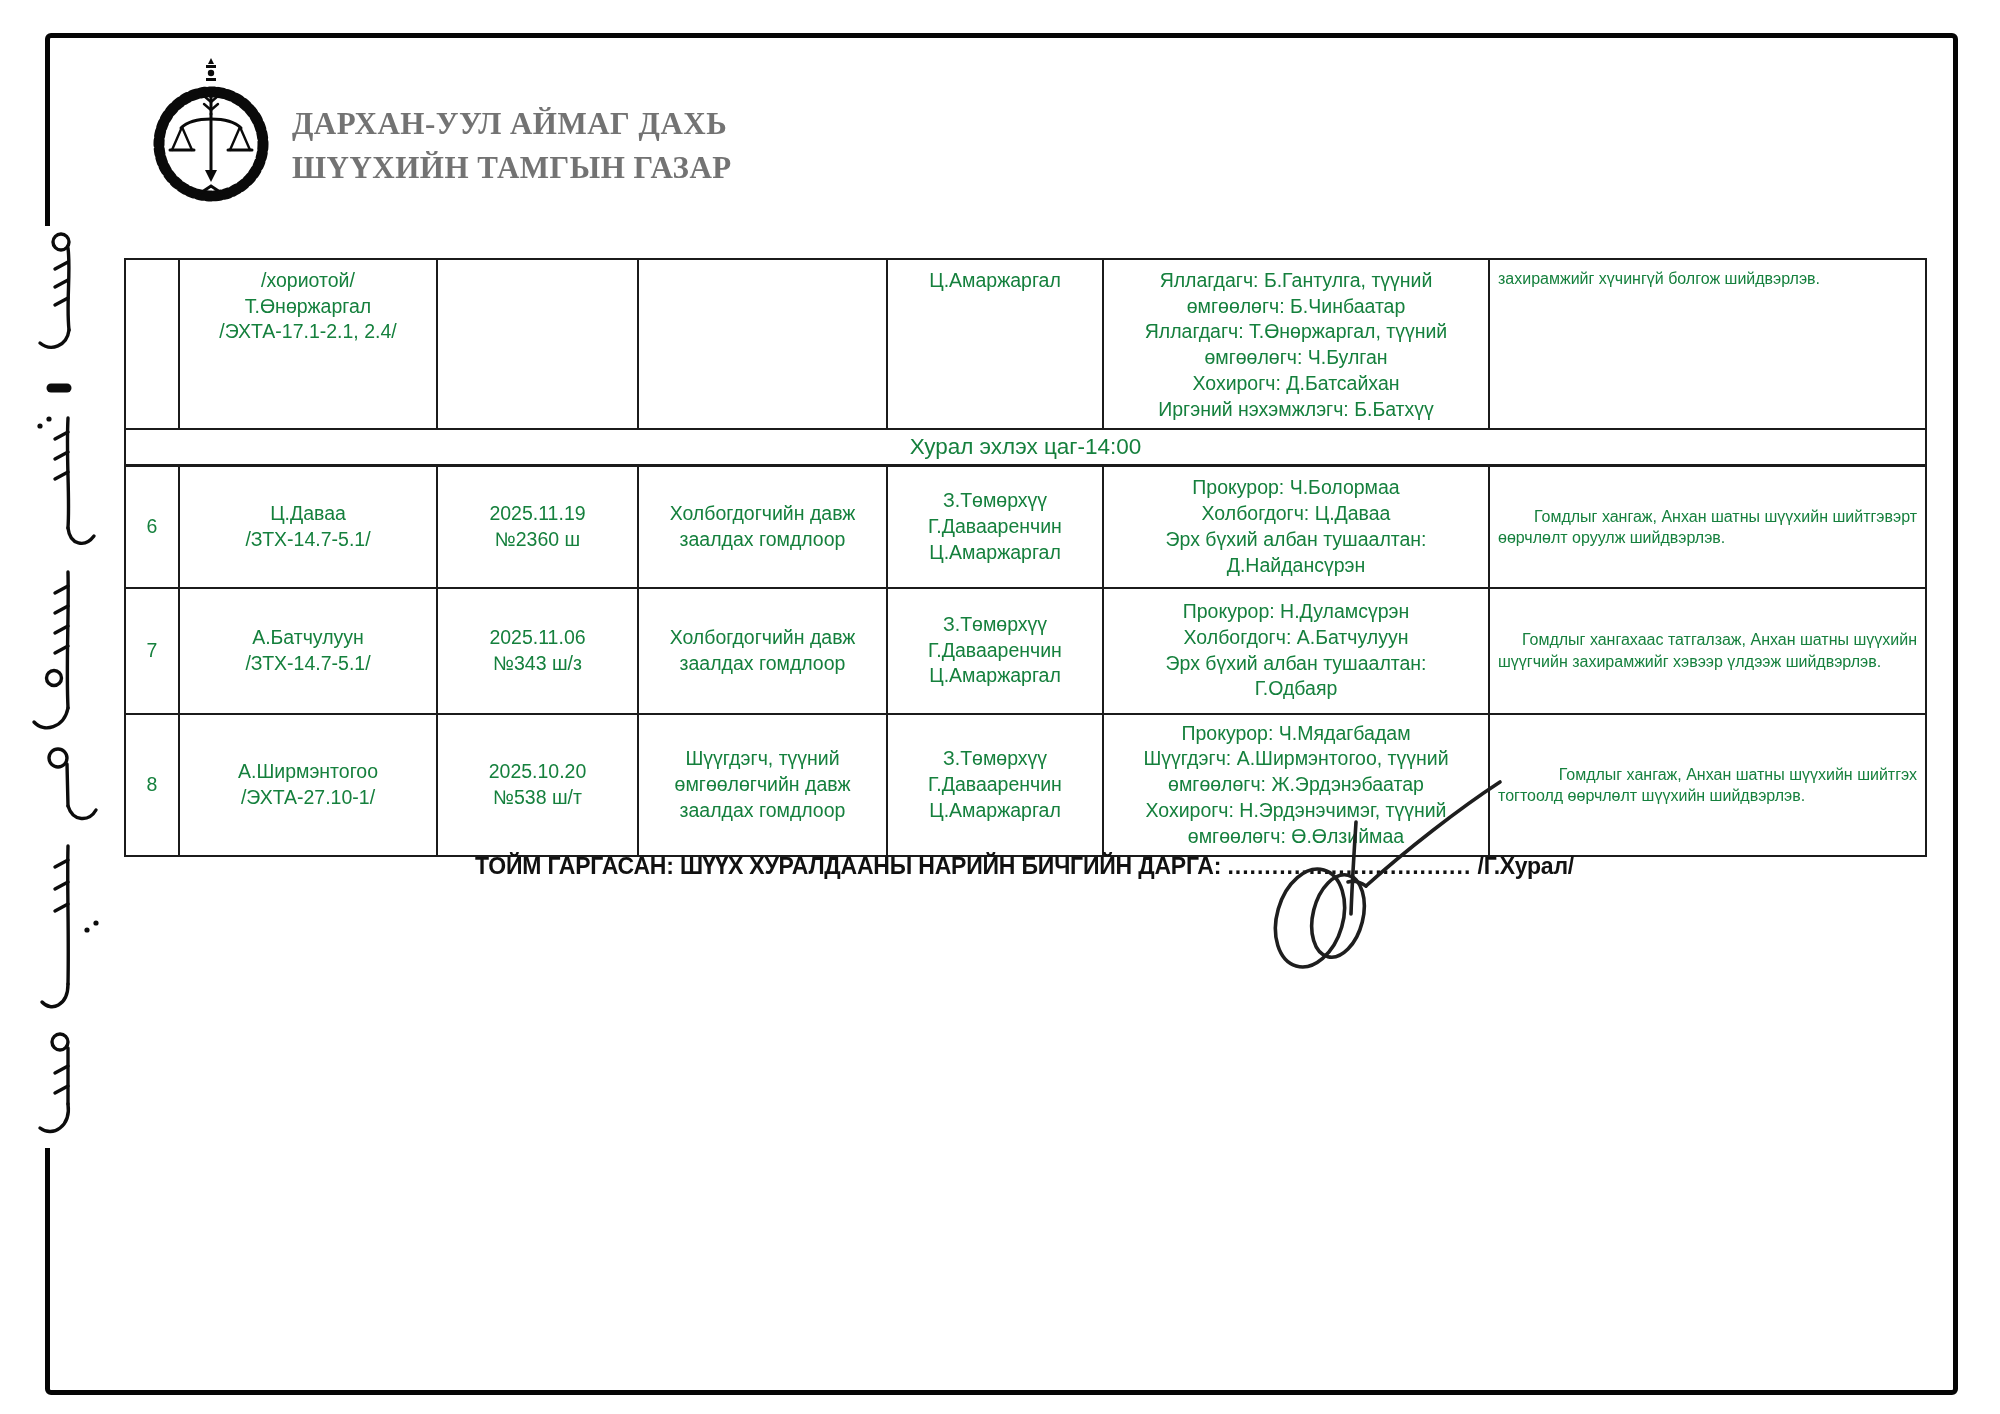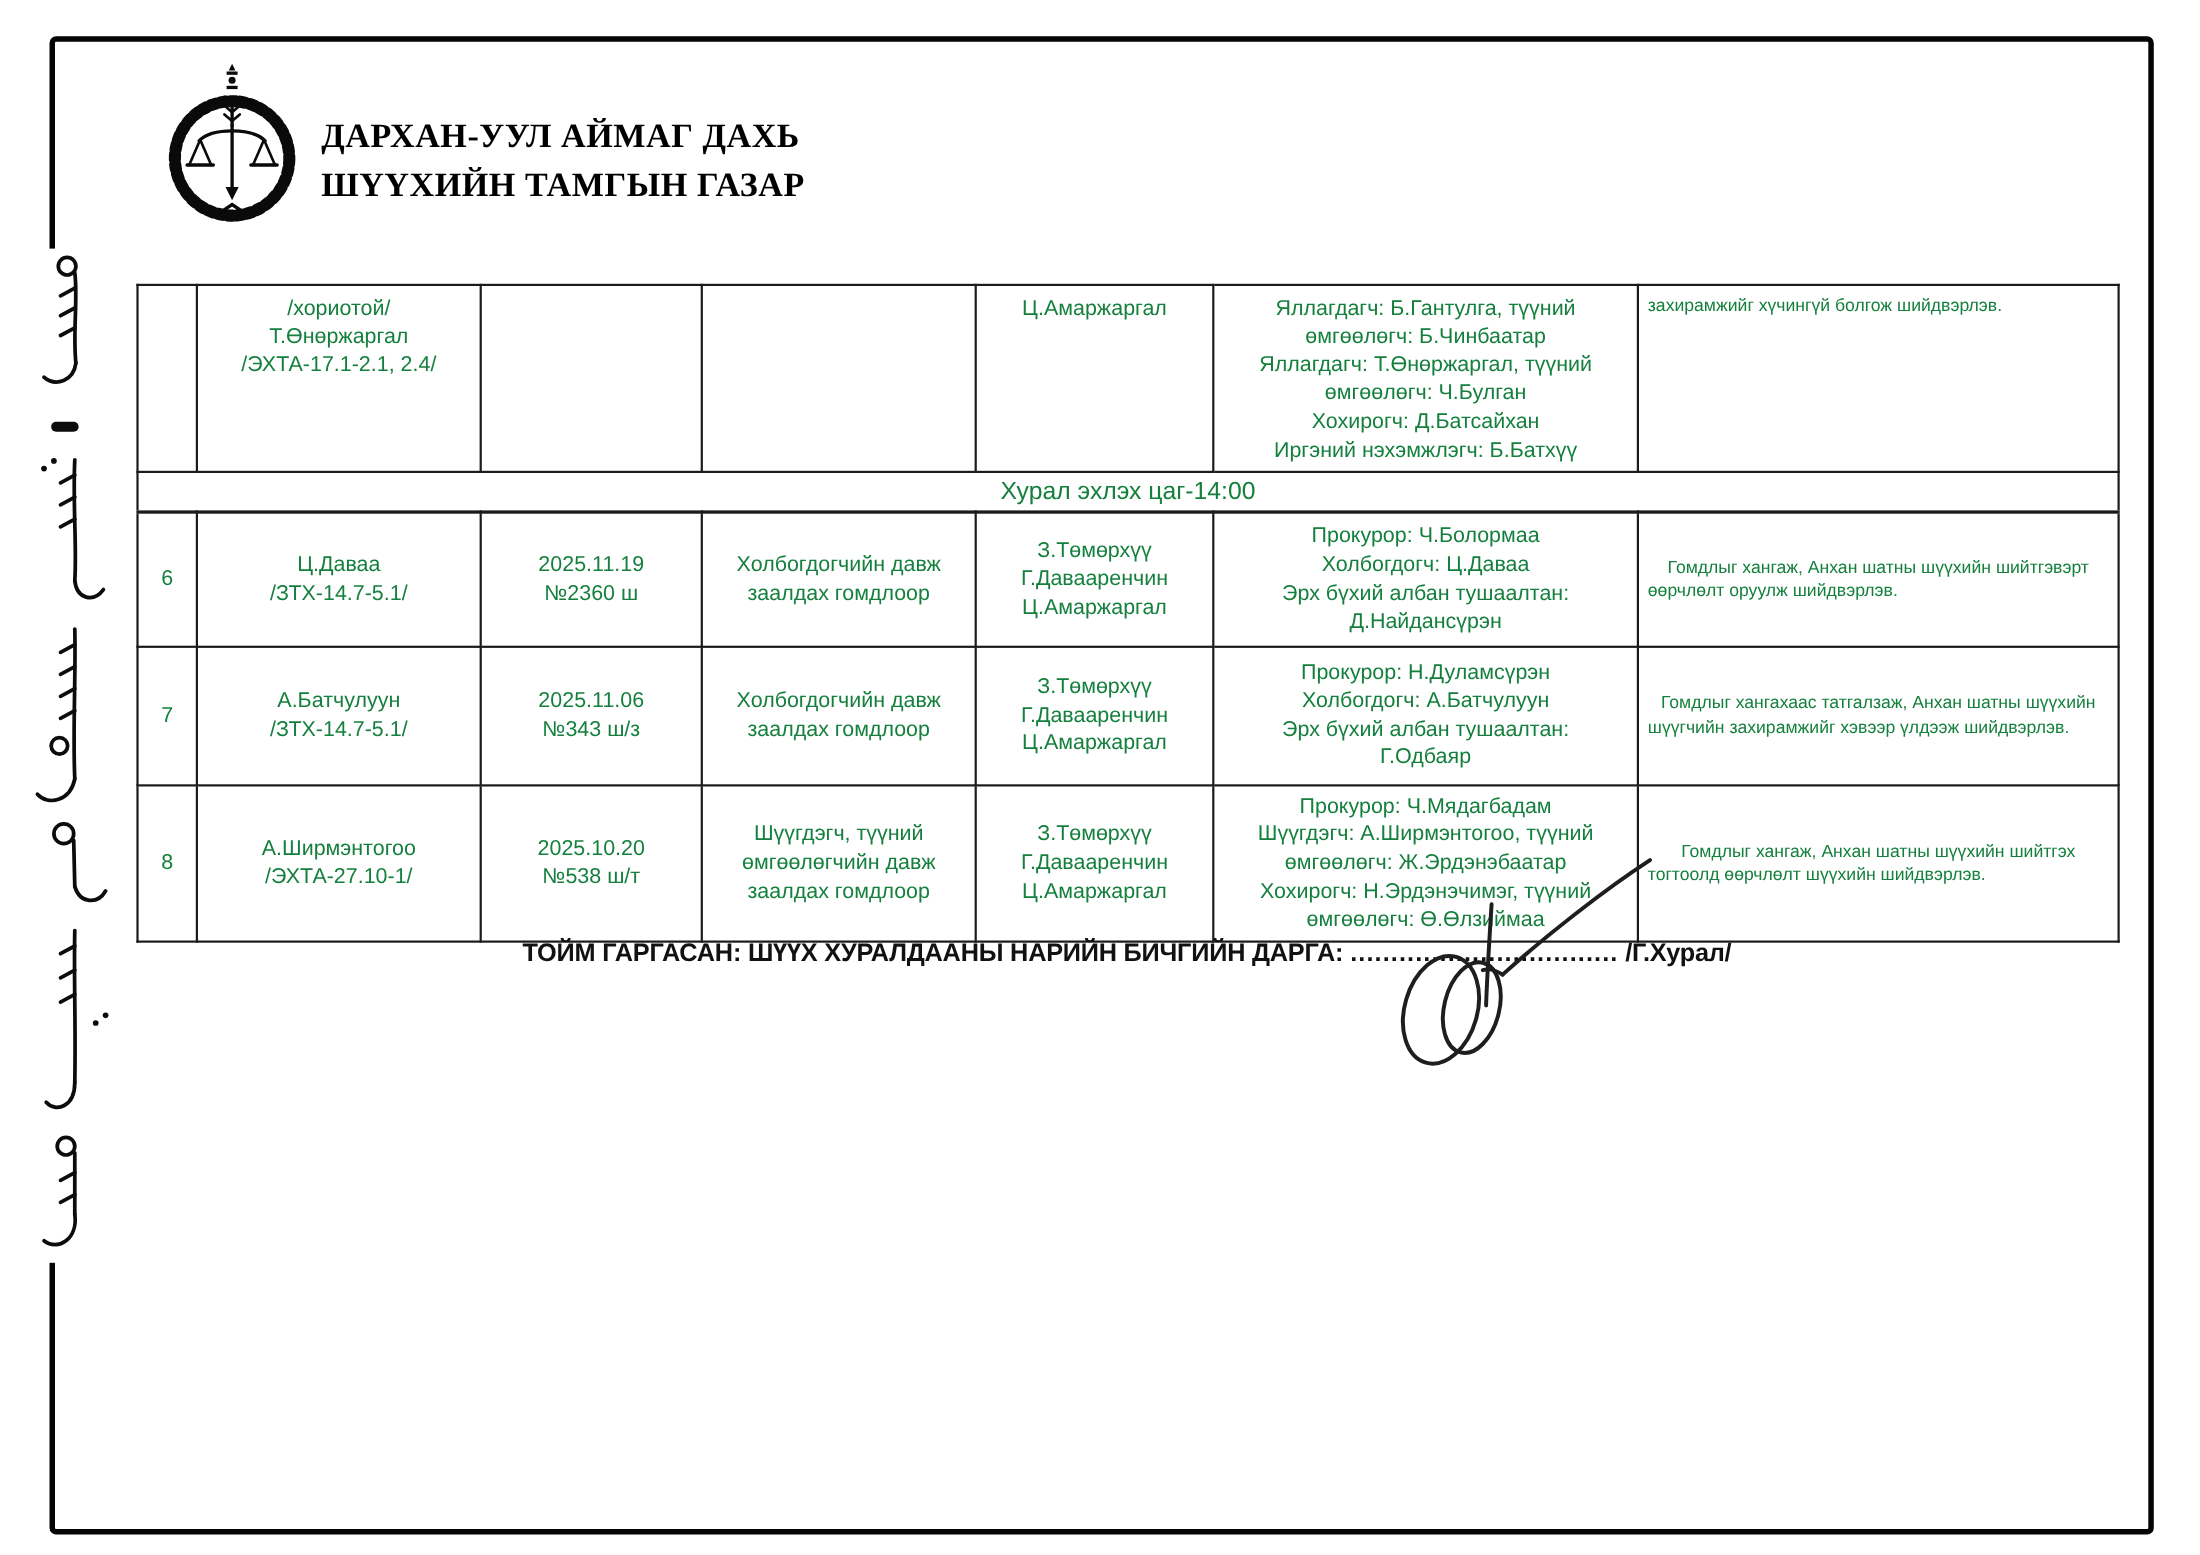--- a/index.html
+++ b/index.html
@@ -33,21 +33,21 @@
     position:absolute; left:136px; top:56px;
     width:150px; height:150px;
   }
   .org-title {
     position:absolute; left:292px; top:102px;
     font-family:"Liberation Serif", serif;
     font-weight:bold;
     font-size:31px;
     line-height:1.42;
     letter-spacing:0.5px;
-    color:#000000;
+    color:#737373;
     white-space:pre-line;
   }
   
   table.schedule {
     position:absolute; left:124px; top:258px;
     width:1801px;
     border-collapse:collapse;
     table-layout:fixed;
     font-size:19.5px;
     line-height:1.32;
@@ -63,21 +63,21 @@
   }
   tr.cont-row td { vertical-align:top; padding-top:8px; }
   td.participants { text-align:left; padding-left:11px; vertical-align:top; padding-top:6px;margin-left:48px; }
   tr.data-row td.participants { vertical-align:middle; }
   td.decision {
     text-align:justify; text-align-last:left;
     padding:8px 16px;
     font-size:16px;
     vertical-align:top;
   }
-  tr.data-row td.decision { vertical-align:middle; }
+  tr.data-row td.decision { vertical-align:middle;text-align:right; }
   tr.divider-row td {
     font-size:22.5px;
     padding:2px 4px;
     border-top:1px solid #0f766e;
     border-bottom:3px solid #1b1b1b;
     text-align:center;
     white-space:normal;
   }
   
   .footer-line {

